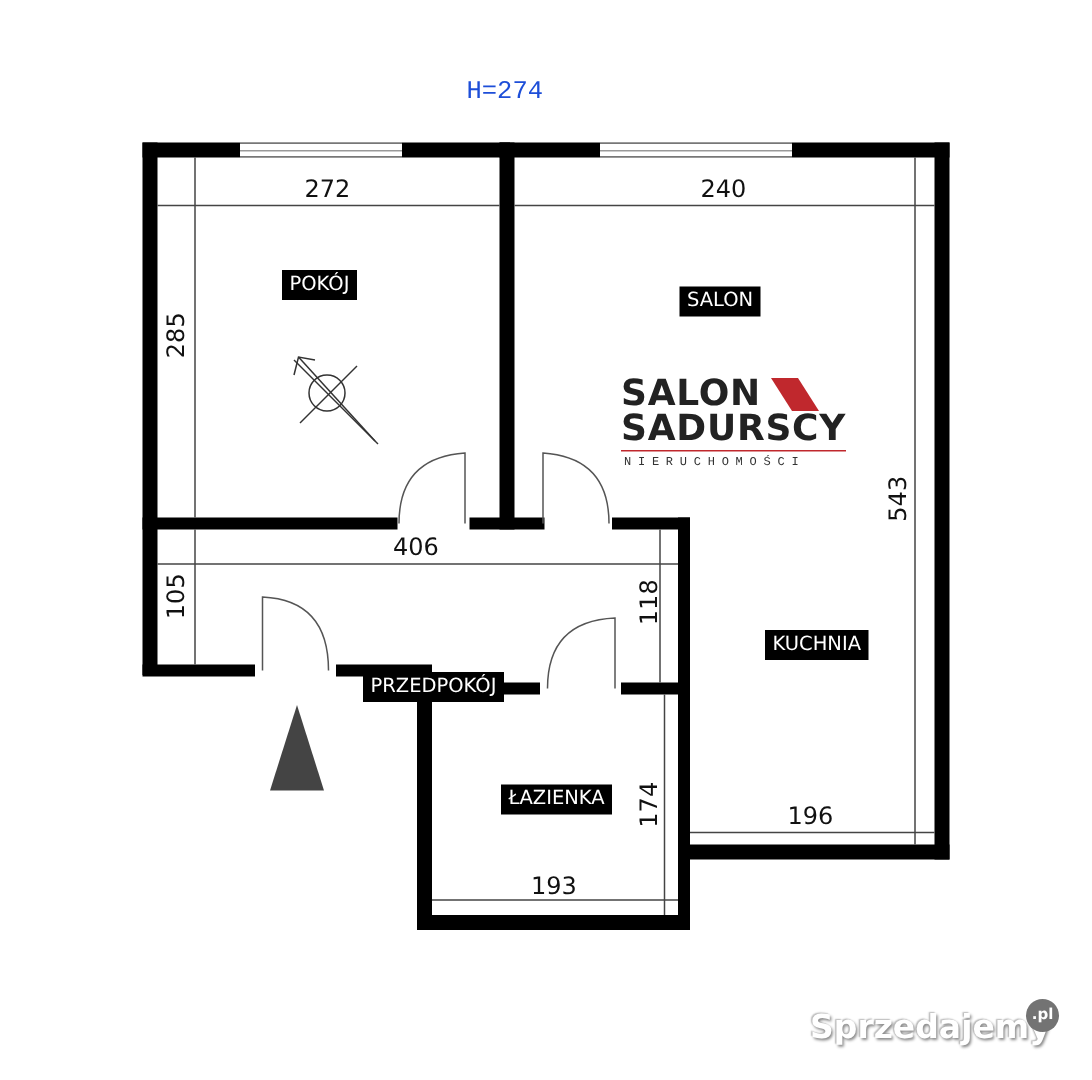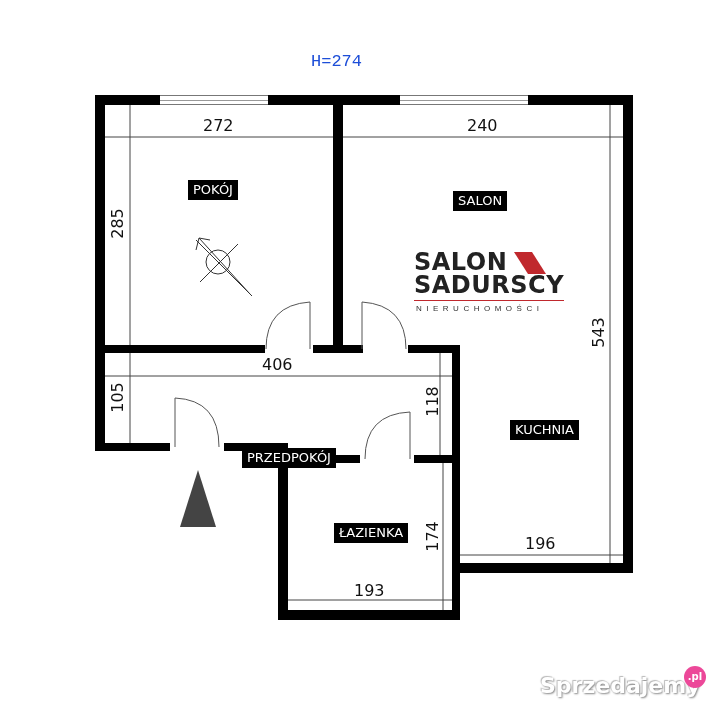--- a/index.html
+++ b/index.html
@@ -6,24 +6,24 @@
   body { width: 728px; height: 720px; position: relative; overflow: hidden; font-family: "DejaVu Sans", sans-serif; }
   .abs { position: absolute; }
   .wall { position: absolute; background: #000000; }
   .window { position: absolute; background: #ffffff; border-top: 1px solid #777; border-bottom: 1px solid #777; box-sizing: border-box; }
   .window::after { content: ""; position: absolute; left: 0; right: 0; top: 50%; height: 1px; background: #999; }
   .label { position: absolute; background: #000000; color: #ffffff; font-family: "DejaVu Sans", sans-serif; font-size: 13px; padding: 2px 5px; line-height: 16px; white-space: nowrap; }
   .dim { position: absolute; font-family: "DejaVu Sans", sans-serif; font-size: 16px; color: #111111; white-space: nowrap; }
   .dim.vert { transform: rotate(-90deg); transform-origin: center center; }
   .height-label { position: absolute; font-family: Liberation Mono, monospace; font-size: 17px; color: #1d4ed8; }
   .logo-line1, .logo-line2 { position: absolute; font-family: "DejaVu Sans", sans-serif; font-weight: bold; font-size: 24px; color: #222222; letter-spacing: 0.5px; line-height: 24px; }
-  .logo-sub { position: absolute; font-family: Liberation Sans, sans-serif; font-size: 8px; color: #333; letter-spacing: 4.5px; }
+  .logo-sub { position: absolute; font-family: Liberation Mono, monospace; font-size: 8px; color: #333; letter-spacing: 4.5px; }
   .logo-rule { position: absolute; height: 1px; background: #c0282d; }
   .watermark { position: absolute; font-family: "DejaVu Sans", sans-serif; font-weight: bold; font-size: 22px; color: #ffffff; text-shadow: 1px 1px 2px #888, -1px -1px 1px #bbb; }
-  .wm-badge { position: absolute; width: 22px; height: 22px; border-radius: 50%; background: #ec4899; color: #fff; font-family: "DejaVu Sans", sans-serif; font-weight: bold; font-size: 10px; text-align: center; line-height: 22px; }
+  .wm-badge { position: absolute; width: 22px; height: 22px; border-radius: 50%; background: #737373; color: #fff; font-family: "DejaVu Sans", sans-serif; font-weight: bold; font-size: 10px; text-align: center; line-height: 22px; }
 </style>
 </head>
 <body>
 
 <div class="height-label" style="left:311px; top:52px;">H=274</div>
 
 <div class="abs" style="left:0;top:0;width:728px;height:720px;">
 
   <div class="wall" style="left:95px; top:95px; width:245px; height:10px;"></div>
   <div class="wall" style="left:333px; top:95px; width:300px; height:10px;"></div>

